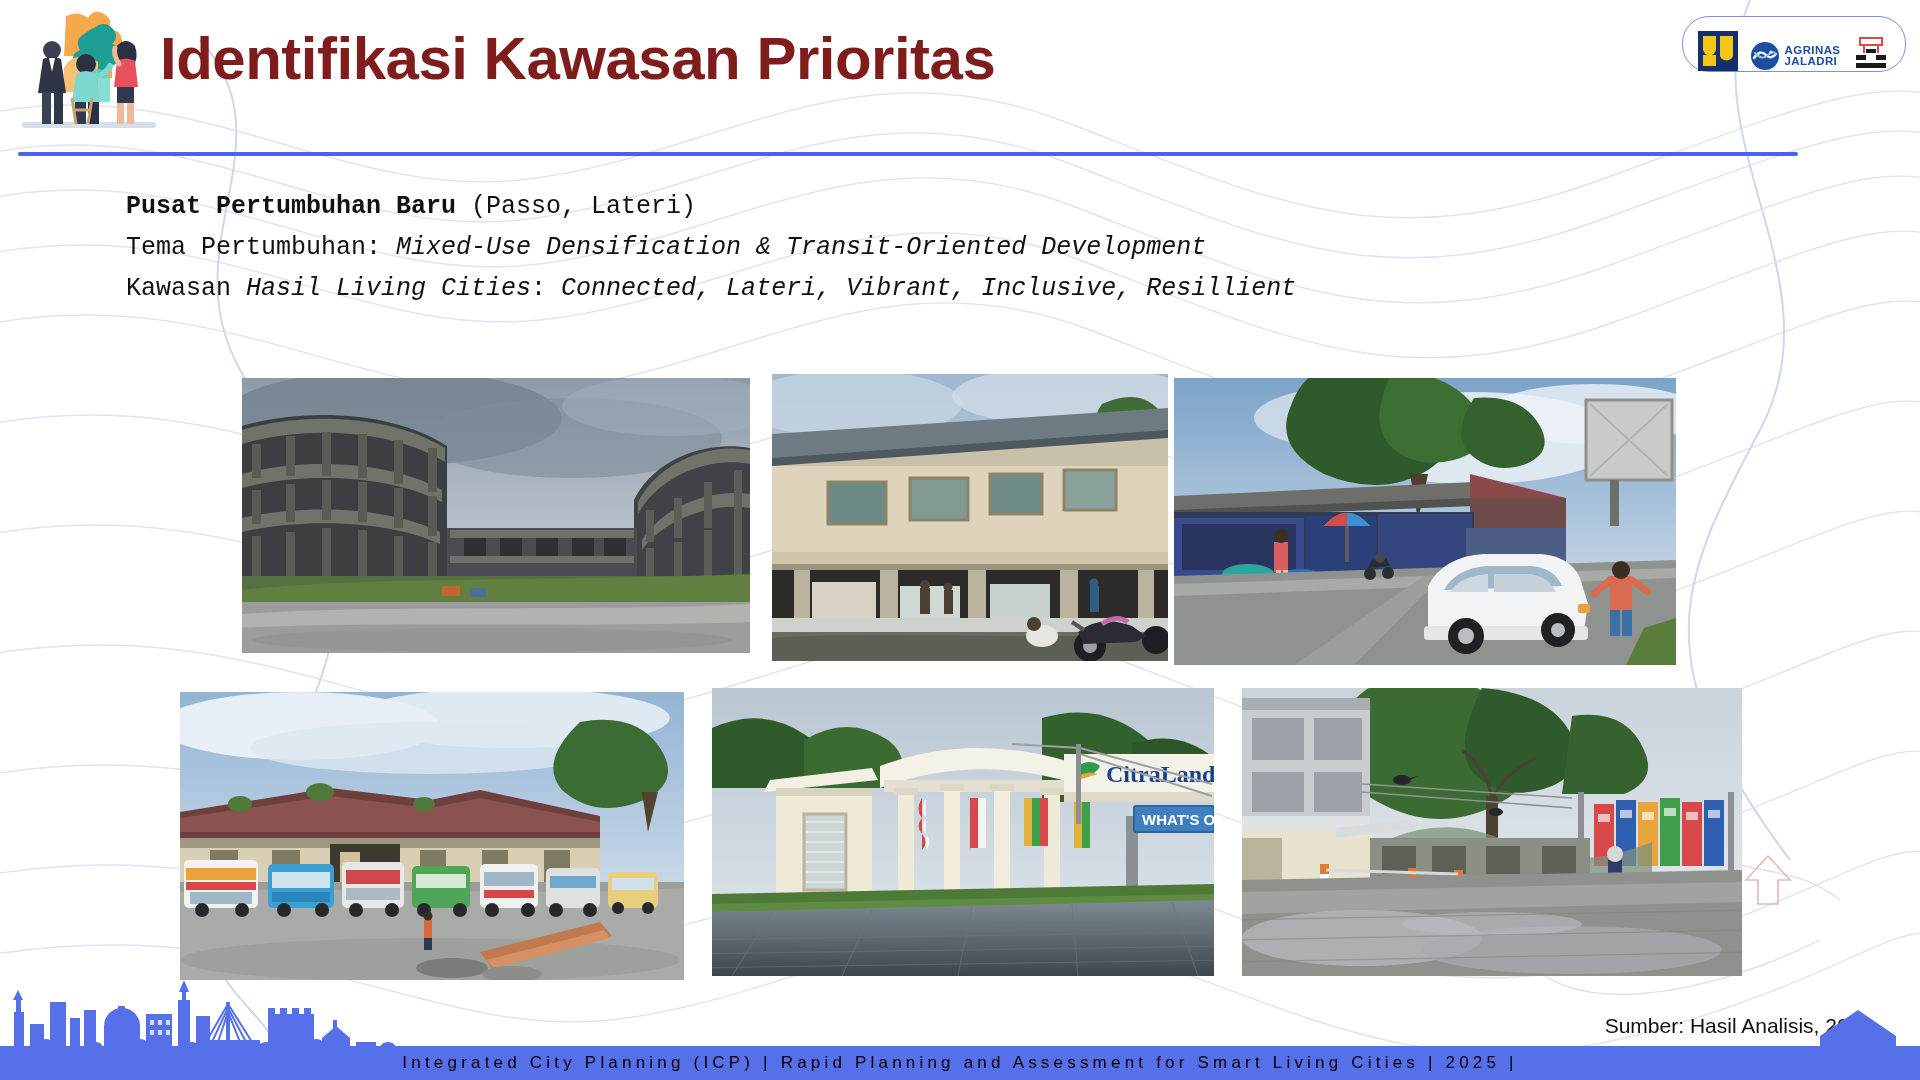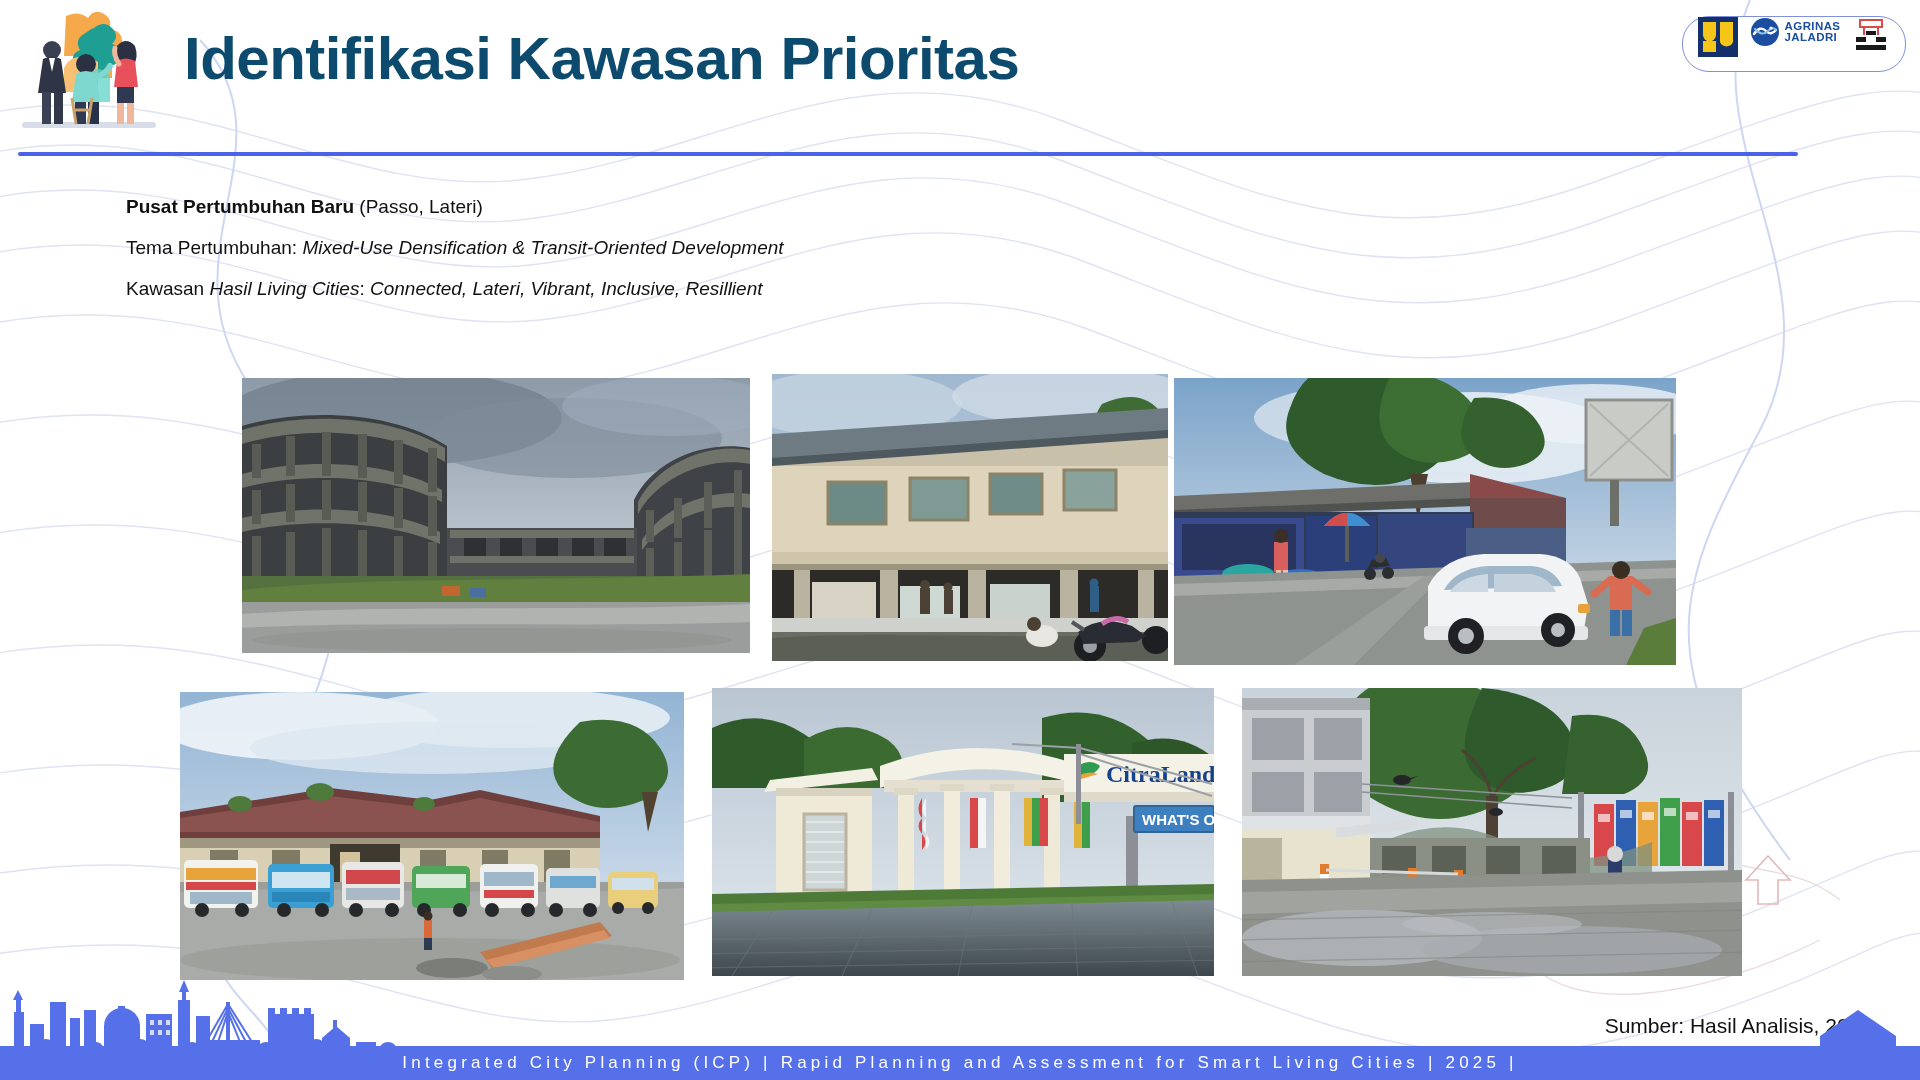--- a/index.html
+++ b/index.html
@@ -10,49 +10,49 @@
   }
   .slide{position:absolute;inset:0;overflow:hidden;background:#fefeff;}
 
   
   .topo{position:absolute;inset:0;z-index:0;pointer-events:none;}
 
   
   .header{position:absolute;left:0;top:0;width:1920px;height:160px;z-index:5;}
   .hero-illus{position:absolute;left:14px;top:6px;width:150px;height:128px;}
   .slide-title{
-    position:absolute;left:184px;top:24px;
-    font-size:60px;font-weight:bold;color:#0c4a6e;
+    position:absolute;left:160px;top:24px;
+    font-size:60px;font-weight:bold;color:#7f1d1d;
     letter-spacing:-0.5px;white-space:nowrap;
     font-family:"Liberation Sans", sans-serif;
   }
   .title-rule{
     position:absolute;left:18px;top:152px;width:1780px;height:4px;
     background:#4a63e7;border-radius:2px;
   }
   .logo-pill{
     position:absolute;right:14px;top:16px;width:222px;height:54px;
     border:1.5px solid #7f8fe0;border-radius:27px;background:#ffffff;
-    display:flex;align-items:flex-start;justify-content:center;gap:12px;
+    display:flex;align-items:flex-end;justify-content:center;gap:12px;
   }
   .logo-pu{width:40px;height:40px;}
   .logo-agrinas{display:flex;align-items:center;gap:5px;}
   .agrinas-mark{width:30px;height:30px;}
   .agrinas-text{display:flex;flex-direction:column;line-height:0.92;}
   .agrinas-text span{
     font-size:11.5px;font-weight:bold;color:#1b4ea0;letter-spacing:0.4px;
     font-family:"Liberation Sans", sans-serif;
   }
   .logo-third{width:38px;height:36px;}
 
   
   .textblock{position:absolute;left:126px;top:186px;z-index:6;width:1500px;}
   .tline{
-    font-size:19px;line-height:41px;color:#111111;white-space:nowrap;
-    font-family:Liberation Sans, sans-serif;
+    font-size:25px;line-height:41px;color:#111111;white-space:nowrap;
+    font-family:Liberation Mono, monospace;
   }
   .b{font-weight:bold;}
   .i{font-style:italic;text-align:center;}
 
   
   .photos{position:absolute;left:0;top:0;width:1920px;height:1080px;z-index:6;}
   .ph{position:absolute;overflow:hidden;background:#9aa6b2;}
   .ph svg{display:block;width:100%;height:100%;}
 
   .p1{left:242px;top:378px;width:508px;height:275px;}
@@ -69,21 +69,21 @@
     font-family:"Liberation Sans", sans-serif;white-space:nowrap;
   }
 
   
   .skyline{position:absolute;left:0;bottom:24px;width:440px;height:90px;z-index:6;}
   .footer-bar{
     position:absolute;left:0;bottom:0;width:1920px;height:34px;z-index:7;
     background:#5570e8;display:flex;align-items:center;justify-content:center;
   }
   .footer-text{
-    font-size:17px;color:#ffffff;letter-spacing:4.2px;white-space:nowrap;
+    font-size:17px;color:#000000;letter-spacing:4.2px;white-space:nowrap;
     font-family:"Liberation Sans", sans-serif;
   }
   .corner-house{position:absolute;right:0;bottom:0;width:120px;height:70px;z-index:8;}
 </style>
 </head>
 <body>
 
 <div class="slide">
 
   <svg class="topo" viewBox="0 0 1920 1080" preserveAspectRatio="none">

